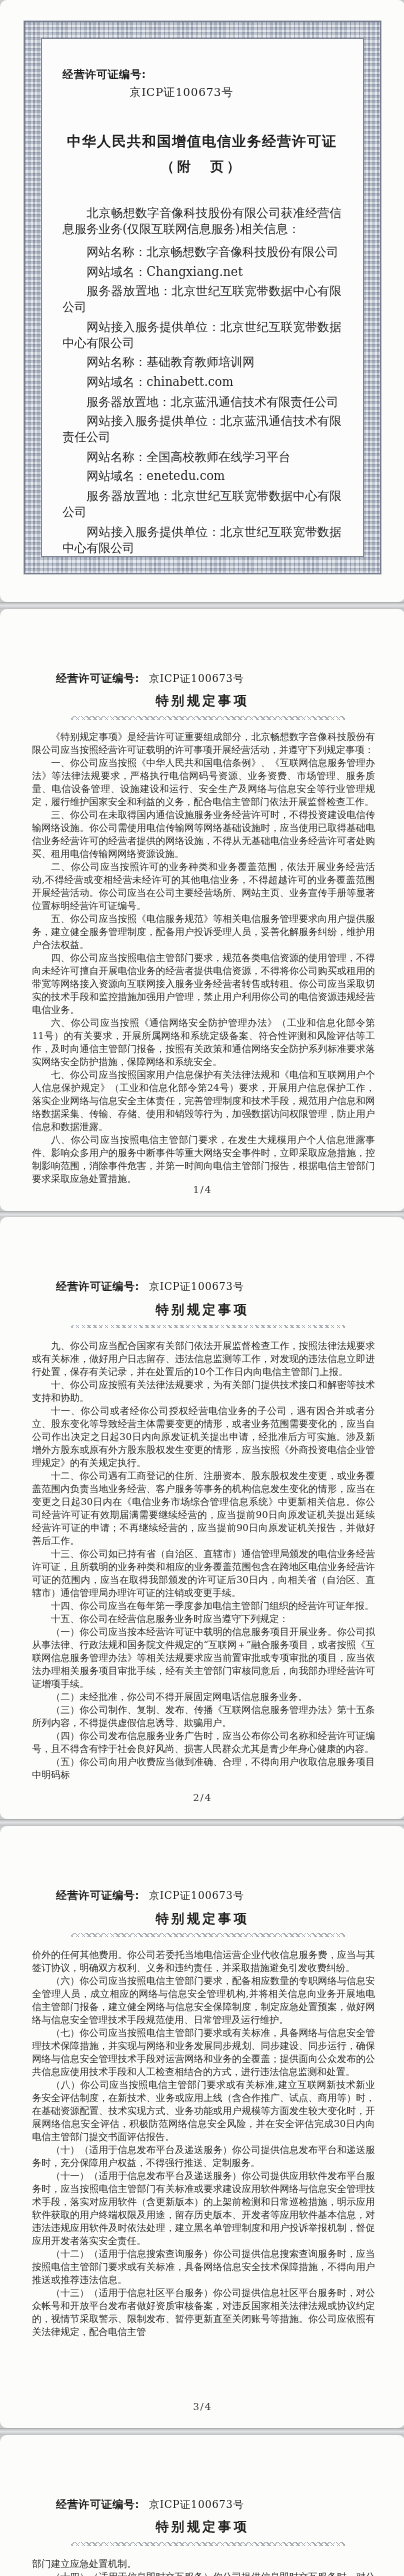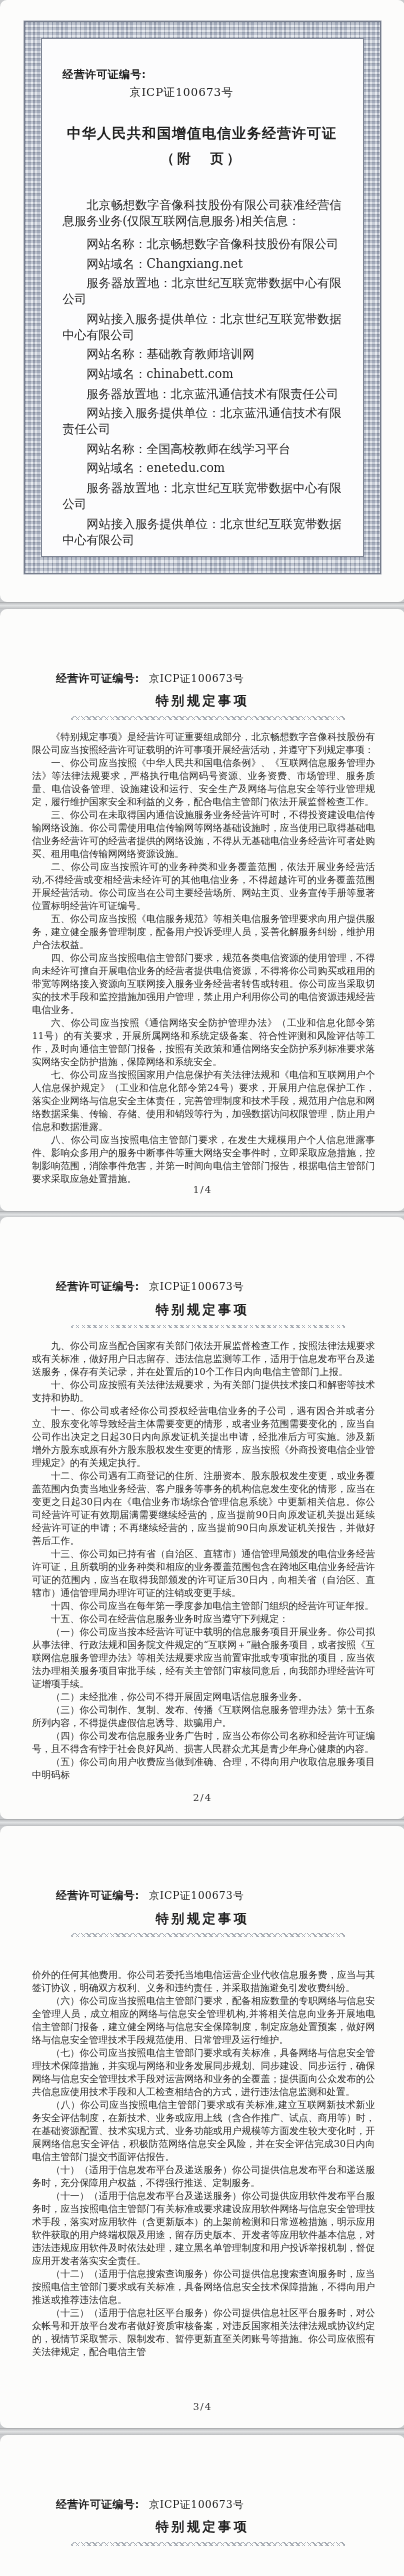--- a/index.html
+++ b/index.html
@@ -39,21 +39,21 @@
   .cert-inner{
     background:#fcfcfd;
     width:100%;height:100%;
     box-sizing:border-box;
     border:0.5px solid #7d8493;
     padding:29px 21.6px 0 20.6px;
   }
   .cert-license-row{font-size:10.8px;font-weight:bold;letter-spacing:0.5px;}
   .cert-license-no{font-size:11.3px;margin:3.1px 0 0 67px;font-weight:normal;letter-spacing:0.5px;}
   .cert-title{
-    margin:25px 0 0 0;
+    margin:33px 0 0 0;
     text-align:center;
     font-size:14px;font-weight:bold;letter-spacing:1px;
   }
   .cert-subtitle{
     margin:7.2px 0 0 0;
     text-align:center;
     font-size:13.4px;font-weight:bold;letter-spacing:3.1px;
   }
   .cert-body{margin-top:29px;font-size:12px;line-height:16px;}
   .cert-body p{margin:0 0 3.6px 0;text-indent:2em;text-align:justify;}
@@ -75,21 +75,21 @@
       repeating-linear-gradient(45deg, transparent 0 1px, #a7acb3 1px 2.1px, transparent 2.1px 4.1px),
       repeating-linear-gradient(-45deg, transparent 0 1px, #bfc4ca 1px 2.1px, transparent 2.1px 4.1px);
   }
   .prov-body{
     padding:10.8px 30px 0 32px;
     font-size:9.5px;
     line-height:13px;
     color:#262626;
   }
   .prov-body p{margin:0;text-indent:2em;text-align:justify;}
-  .prov-body p.cont{text-indent:0;margin-top:20px;}
+  .prov-body p.cont{text-indent:0;}
   .page-num{
     position:absolute;
     bottom:16px;left:0;right:0;
     text-align:center;
     font-size:9.8px;
     letter-spacing:1px;
     color:#333;
   }
 </style>
 </head>
@@ -152,21 +152,21 @@
   <div class="page-gap"></div>
 
   <div class="page">
     <div class="prov-header">
       <span class="prov-license-label">经营许可证编号:</span>
       <span class="prov-license-no">京ICP证100673号</span>
     </div>
     <div class="prov-title">特别规定事项</div>
     <div class="zigzag"></div>
     <div class="prov-body">
-      <p>九、你公司应当配合国家有关部门依法开展监督检查工作，按照法律法规要求或有关标准，做好用户日志留存、违法信息监测等工作，适用于信息发布平台及递送服务，保存有关记录，并在处置后的10个工作日内向电信主管部门上报。</p>
+      <p>九、你公司应当配合国家有关部门依法开展监督检查工作，按照法律法规要求或有关标准，做好用户日志留存、违法信息监测等工作，对发现的违法信息立即进行处置，保存有关记录，并在处置后的10个工作日内向电信主管部门上报。</p>
       <p>十、你公司应按照有关法律法规要求，为有关部门提供技术接口和解密等技术支持和协助。</p>
       <p>十一、你公司或者经你公司授权经营电信业务的子公司，遇有因合并或者分立、股东变化等导致经营主体需要变更的情形，或者业务范围需要变化的，应当自公司作出决定之日起30日内向原发证机关提出申请，经批准后方可实施。涉及新增外方股东或原有外方股东股权发生变更的情形，应当按照《外商投资电信企业管理规定》的有关规定执行。</p>
       <p>十二、你公司遇有工商登记的住所、注册资本、股东股权发生变更，或业务覆盖范围内负责当地业务经营、客户服务等事务的机构信息发生变化的情形，应当在变更之日起30日内在《电信业务市场综合管理信息系统》中更新相关信息。你公司经营许可证有效期届满需要继续经营的，应当提前90日向原发证机关提出延续经营许可证的申请；不再继续经营的，应当提前90日向原发证机关报告，并做好善后工作。</p>
       <p>十三、你公司如已持有省（自治区、直辖市）通信管理局颁发的电信业务经营许可证，且所载明的业务种类和相应的业务覆盖范围包含在跨地区电信业务经营许可证的范围内，应当在取得我部颁发的许可证后30日内，向相关省（自治区、直辖市）通信管理局办理许可证的注销或变更手续。</p>
       <p>十四、你公司应当在每年第一季度参加电信主管部门组织的经营许可证年报。</p>
       <p>十五、你公司在经营信息服务业务时应当遵守下列规定：</p>
       <p>（一）你公司应当按本经营许可证中载明的信息服务项目开展业务。你公司拟从事法律、行政法规和国务院文件规定的“互联网＋”融合服务项目，或者按照《互联网信息服务管理办法》等相关法规要求应当前置审批或专项审批的项目，应当依法办理相关服务项目审批手续，经有关主管部门审核同意后，向我部办理经营许可证增项手续。</p>
       <p>（二）未经批准，你公司不得开展固定网电话信息服务业务。</p>
       <p>（三）你公司制作、复制、发布、传播《互联网信息服务管理办法》第十五条所列内容，不得提供虚假信息诱导、欺骗用户。</p>
       <p>（四）你公司发布信息服务业务广告时，应当公布你公司名称和经营许可证编号，且不得含有悖于社会良好风尚、损害人民群众尤其是青少年身心健康的内容。</p>

